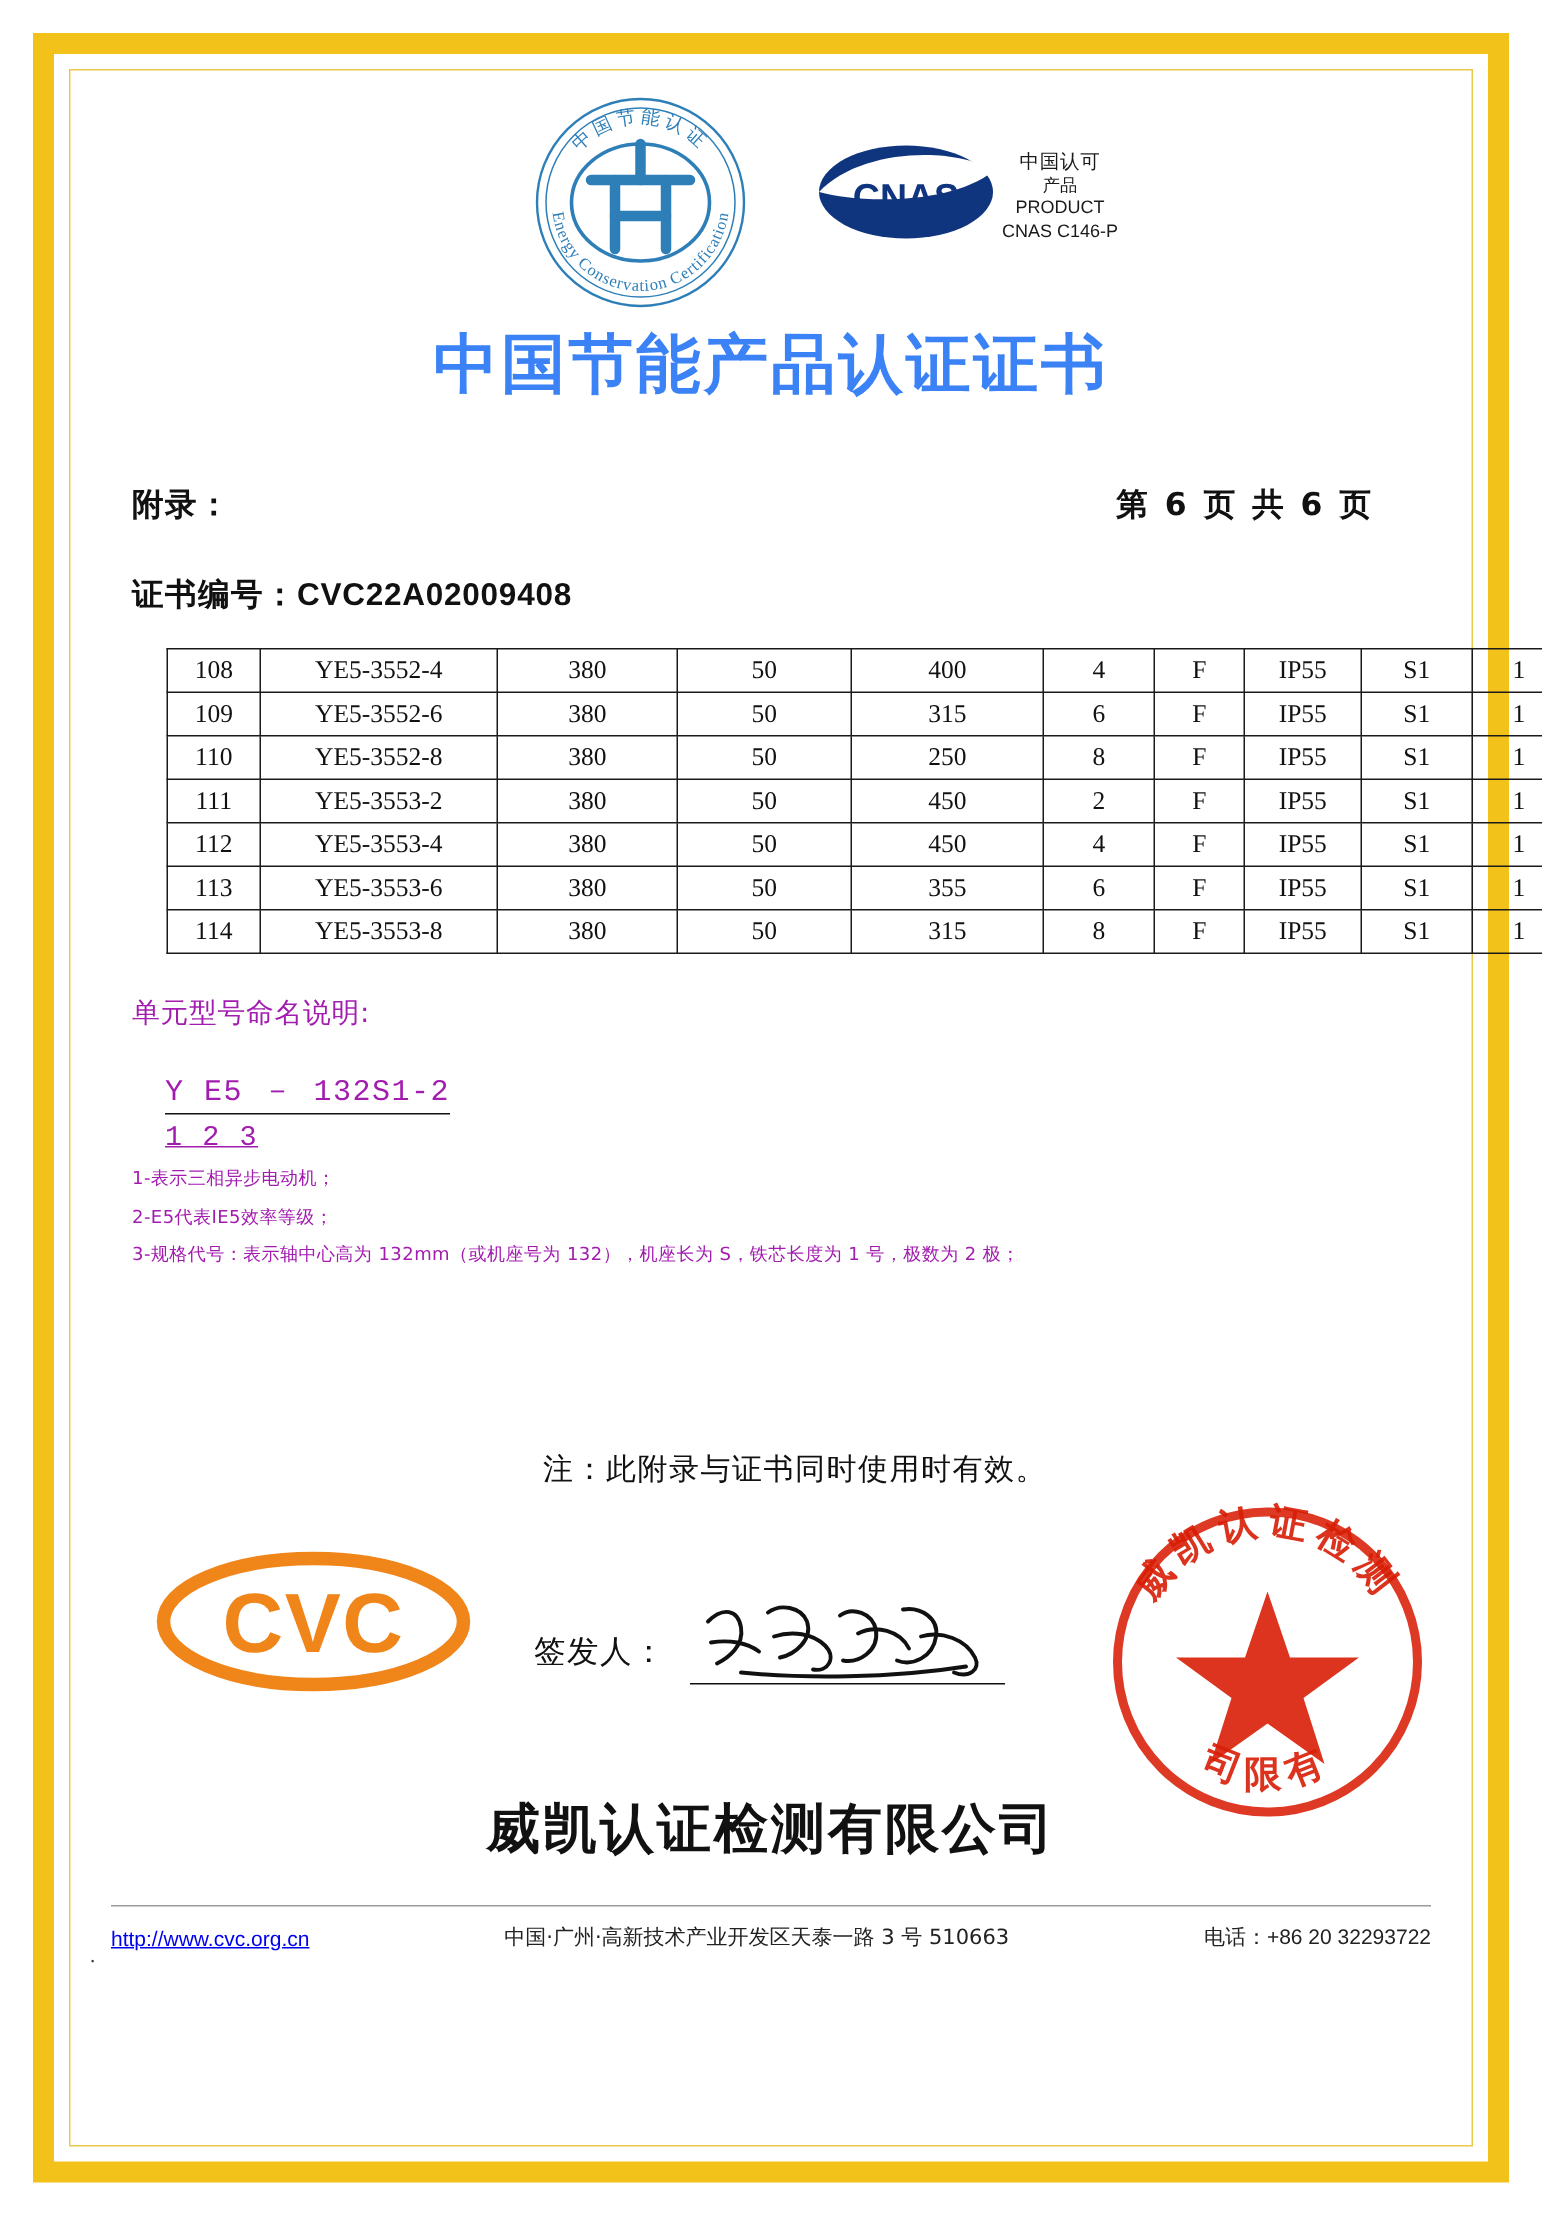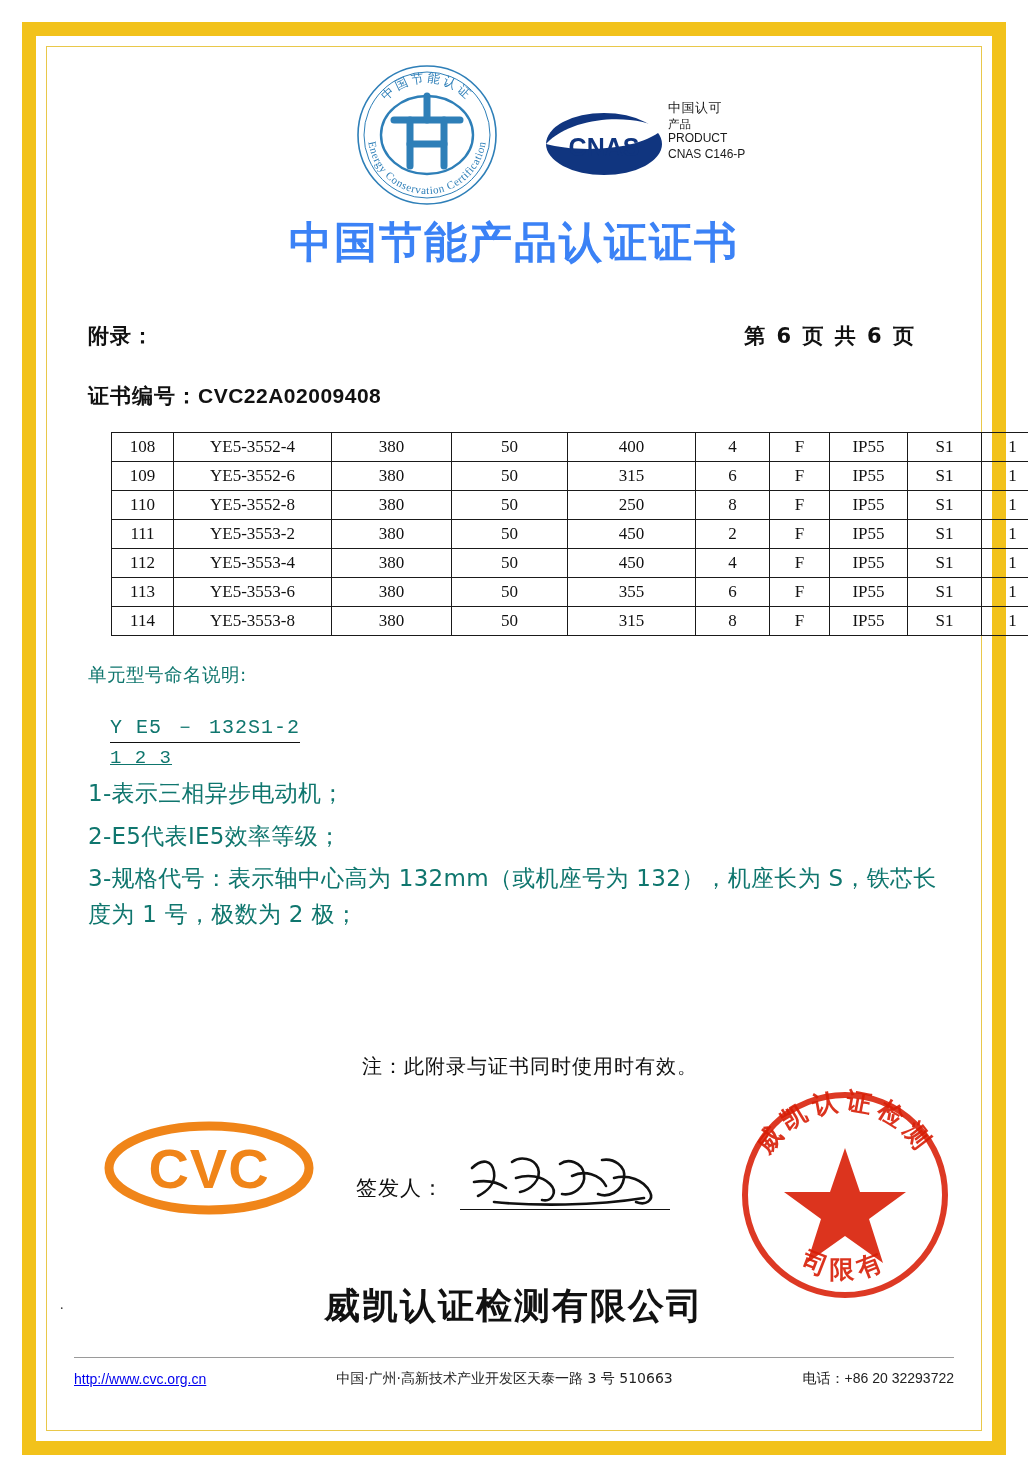--- a/index.html
+++ b/index.html
@@ -54,30 +54,31 @@
   }
   .energy-seal {
     position: absolute;
     left: 298px; top: 10px;
     width: 146px; height: 146px;
   }
   .energy-seal svg { display:block; }
 
   .cnas-logo {
     position: absolute;
-    left: 488px; top: 56px;
+    left: 488px; top: 40px;
     width: 120px; height: 72px;
   }
   .cnas-text {
     position: absolute;
     left: 612px; top: 48px;
     line-height: 1.28;
     font-family: "Liberation Sans", sans-serif;
     font-size: 12.5px;
     color: #1a1a1a;
+    text-align: center;
   }
   .cnas-text .cn { font-size: 13px; letter-spacing: .5px; }
   .cnas-text .cn2 { font-size: 11.5px; }
   .cnas-text .en { font-size: 12px; }
 
   
   .doc-title {
     text-align: center;
     font-family: "DejaVu Sans", "Liberation Sans", sans-serif;
     font-weight: bold;
@@ -151,21 +152,21 @@
   col.c6 { width: 60px; }
   col.c7 { width: 78px; }
   col.c8 { width: 74px; }
   col.c9 { width: 62px; }
 
   
   .naming {
     margin: 26px 0 0 32px;
     font-family: "DejaVu Sans", "Liberation Sans", sans-serif;
     font-size: 18.5px;
-    color: #0f766e;
+    color: #a21caf;
   }
   .naming-title {
     font-size: 18.5px;
     letter-spacing: .5px;
   }
   .code-line {
     margin: 26px 0 0 22px;
     font-family: "Liberation Mono", monospace;
     font-size: 20px;
     letter-spacing: 1px;
@@ -175,21 +176,21 @@
   }
   .code-index {
     margin: 4px 0 0 22px;
     font-family: "Liberation Mono", monospace;
     font-size: 19px;
     letter-spacing: 1px;
     text-decoration: underline;
   }
   .note-line {
     margin-top: 7px;
-    font-size: 23px;
+    font-size: 12px;
     line-height: 1.55;
     letter-spacing: .3px;
   }
   .note-line.wrap {
     width: 860px;
   }
 
   
   .validity {
     margin: 120px 0 0 32px;

